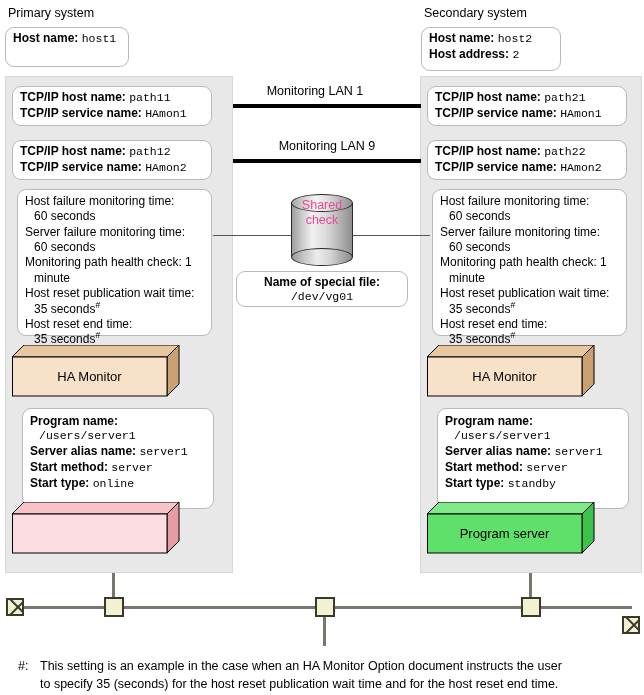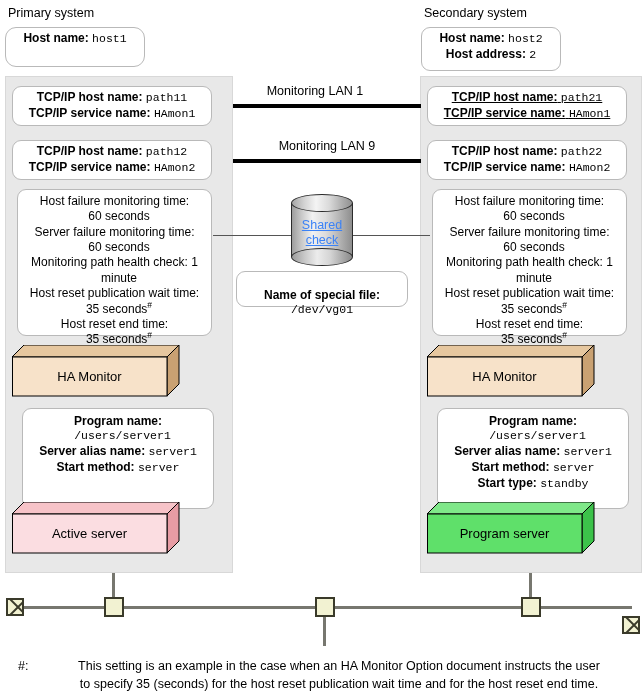--- a/index.html
+++ b/index.html
@@ -5,21 +5,21 @@
   html,body{margin:0;padding:0;}
   body{
     width:644px;height:695px;
     background:#ffffff;
     font-family:"Liberation Sans", sans-serif;
     color:#000;
     position:relative;
     overflow:hidden;
     -webkit-font-smoothing:antialiased;
   }
-  .abs{position:absolute;text-align:center;}
+  .abs{position:absolute;}
 
   
   .sys-title{
     font-size:12.5px;
     color:#000;
     white-space:nowrap;
   }
 
   
   .rbox{
@@ -80,24 +80,23 @@
   }
   .cyl-bot{
     position:absolute;left:0;top:54px;
     width:100%;height:18px;
     border-radius:50%;
     background:linear-gradient(to right,#9b9b9b 0%,#c6c6c6 20%,#ececec 42%,#d4d4d4 64%,#a6a6a6 86%,#8a8a8a 100%);
     border:1px solid #2b2b2b;
     box-sizing:border-box;
   }
   .cyl-txt{
-    position:absolute;left:0;top:24px;width:100%;
+    position:absolute;left:0;top:4px;width:100%;
     text-align:center;font-size:12.5px;line-height:1.2;
-    color:#3b82f6;
-    text-decoration:underline;
+    color:#ec4899;
   }
 
   
   .blk{position:absolute;border-radius:26px;}
   .blk .top{
     position:absolute;left:0;top:0;
     border:1px solid #000;
     box-sizing:border-box;
   }
 
@@ -136,21 +135,21 @@
   .footnote .hash{
     position:absolute;left:0;top:0;
   }
   .footnote .ftxt{margin-left:22px;display:block;}
 </style>
 </head>
 <body>
 
 <div class="abs sys-title" style="left:8px;top:6px;">Primary system</div>
 
-<div class="abs rbox" style="left:5px;top:27px;width:140px;height:40px;border-radius:11px;">
+<div class="abs rbox" style="left:5px;top:27px;width:124px;height:40px;">
   <div class="ln"><span class="lbl">Host name:</span>
     <span class="mono">host1</span></div>
 </div>
 
 <div class="abs syspanel" style="left:5px;top:76px;width:228px;height:497px;"></div>
 
 <div class="abs rbox" style="left:12px;top:86px;width:200px;height:40px;">
   <div class="ln"><span class="lbl">TCP/IP host name:</span>
     <span class="mono">path11</span></div>
   <div class="ln"><span class="lbl">TCP/IP service name:</span>
@@ -189,45 +188,46 @@
   </div>
 </div>
 
 <div class="abs rbox" style="left:22px;top:408px;width:192px;height:101px;padding-top:5px;">
   <div class="ln lbl">Program name:</div>
   <div class="ln ind mono">/users/server1</div>
   <div class="ln"><span class="lbl">Server alias name:</span>
     <span class="mono">server1</span></div>
   <div class="ln"><span class="lbl">Start method:</span>
     <span class="mono">server</span></div>
+  <div class="ln"><span class="lbl">Start type:</span>
+    <span class="mono">online</span></div>
 </div>
 
 <div class="blk" style="left:12px;top:502px;width:168px;height:52px;">
   <div style="position:absolute;left:0;top:0;width:168px;height:52px;">
     <svg width="168" height="52" style="position:absolute;left:0;top:0;">
       <polygon points="0,12 12,0 167,0 155,12" fill="#f7c3c8" stroke="#000" stroke-width="1"></polygon>
       <polygon points="155,12 167,0 167,39 155,51" fill="#e79ca4" stroke="#000" stroke-width="1"></polygon>
       <rect x="0.5" y="12" width="154.5" height="39" fill="#fbdde1" stroke="#000" stroke-width="1"></rect>
     </svg>
-    <div style="position:absolute;left:0;top:12px;width:155px;height:39px;display:flex;align-items:center;justify-content:center;font-size:13px;">Active server</div>
   </div>
 </div>
 
 <div class="abs sys-title" style="left:424px;top:6px;">Secondary system</div>
 
 <div class="abs rbox" style="left:421px;top:27px;width:140px;height:44px;">
   <div class="ln"><span class="lbl">Host name:</span>
     <span class="mono">host2</span></div>
   <div class="ln"><span class="lbl">Host address:</span>
     <span class="mono">2</span></div>
 </div>
 
 <div class="abs syspanel" style="left:420px;top:76px;width:222px;height:497px;"></div>
 
-<div class="abs rbox" style="left:427px;top:86px;width:200px;height:40px;text-decoration:underline;">
+<div class="abs rbox" style="left:427px;top:86px;width:200px;height:40px;">
   <div class="ln"><span class="lbl">TCP/IP host name:</span>
     <span class="mono">path21</span></div>
   <div class="ln"><span class="lbl">TCP/IP service name:</span>
     <span class="mono">HAmon1</span></div>
 </div>
 
 <div class="abs rbox" style="left:427px;top:140px;width:200px;height:40px;">
   <div class="ln"><span class="lbl">TCP/IP host name:</span>
     <span class="mono">path22</span></div>
   <div class="ln"><span class="lbl">TCP/IP service name:</span>
@@ -292,21 +292,21 @@
 <div class="cyl" style="left:291px;top:194px;width:62px;height:72px;">
   <div class="cyl-body"></div>
   <div class="cyl-bot"></div>
   <div class="cyl-top"></div>
   <div class="cyl-txt">
     <div>Shared</div>
     <div>check</div>
   </div>
 </div>
 
-<div class="abs rbox" style="left:236px;top:271px;width:172px;height:36px;text-align:center;padding-top:16px;">
+<div class="abs rbox" style="left:236px;top:271px;width:172px;height:36px;text-align:center;padding-top:3px;">
   <div class="ln lbl">Name of special file:</div>
   <div class="ln mono">/dev/vg01</div>
 </div>
 
 <div class="abs drop" style="left:112px;top:573px;height:35px;"></div>
 <div class="abs drop" style="left:529px;top:573px;height:35px;"></div>
 <div class="abs drop" style="left:323px;top:616px;height:30px;"></div>
 
 <div class="abs busline" style="left:14px;top:606px;width:618px;"></div>
 

